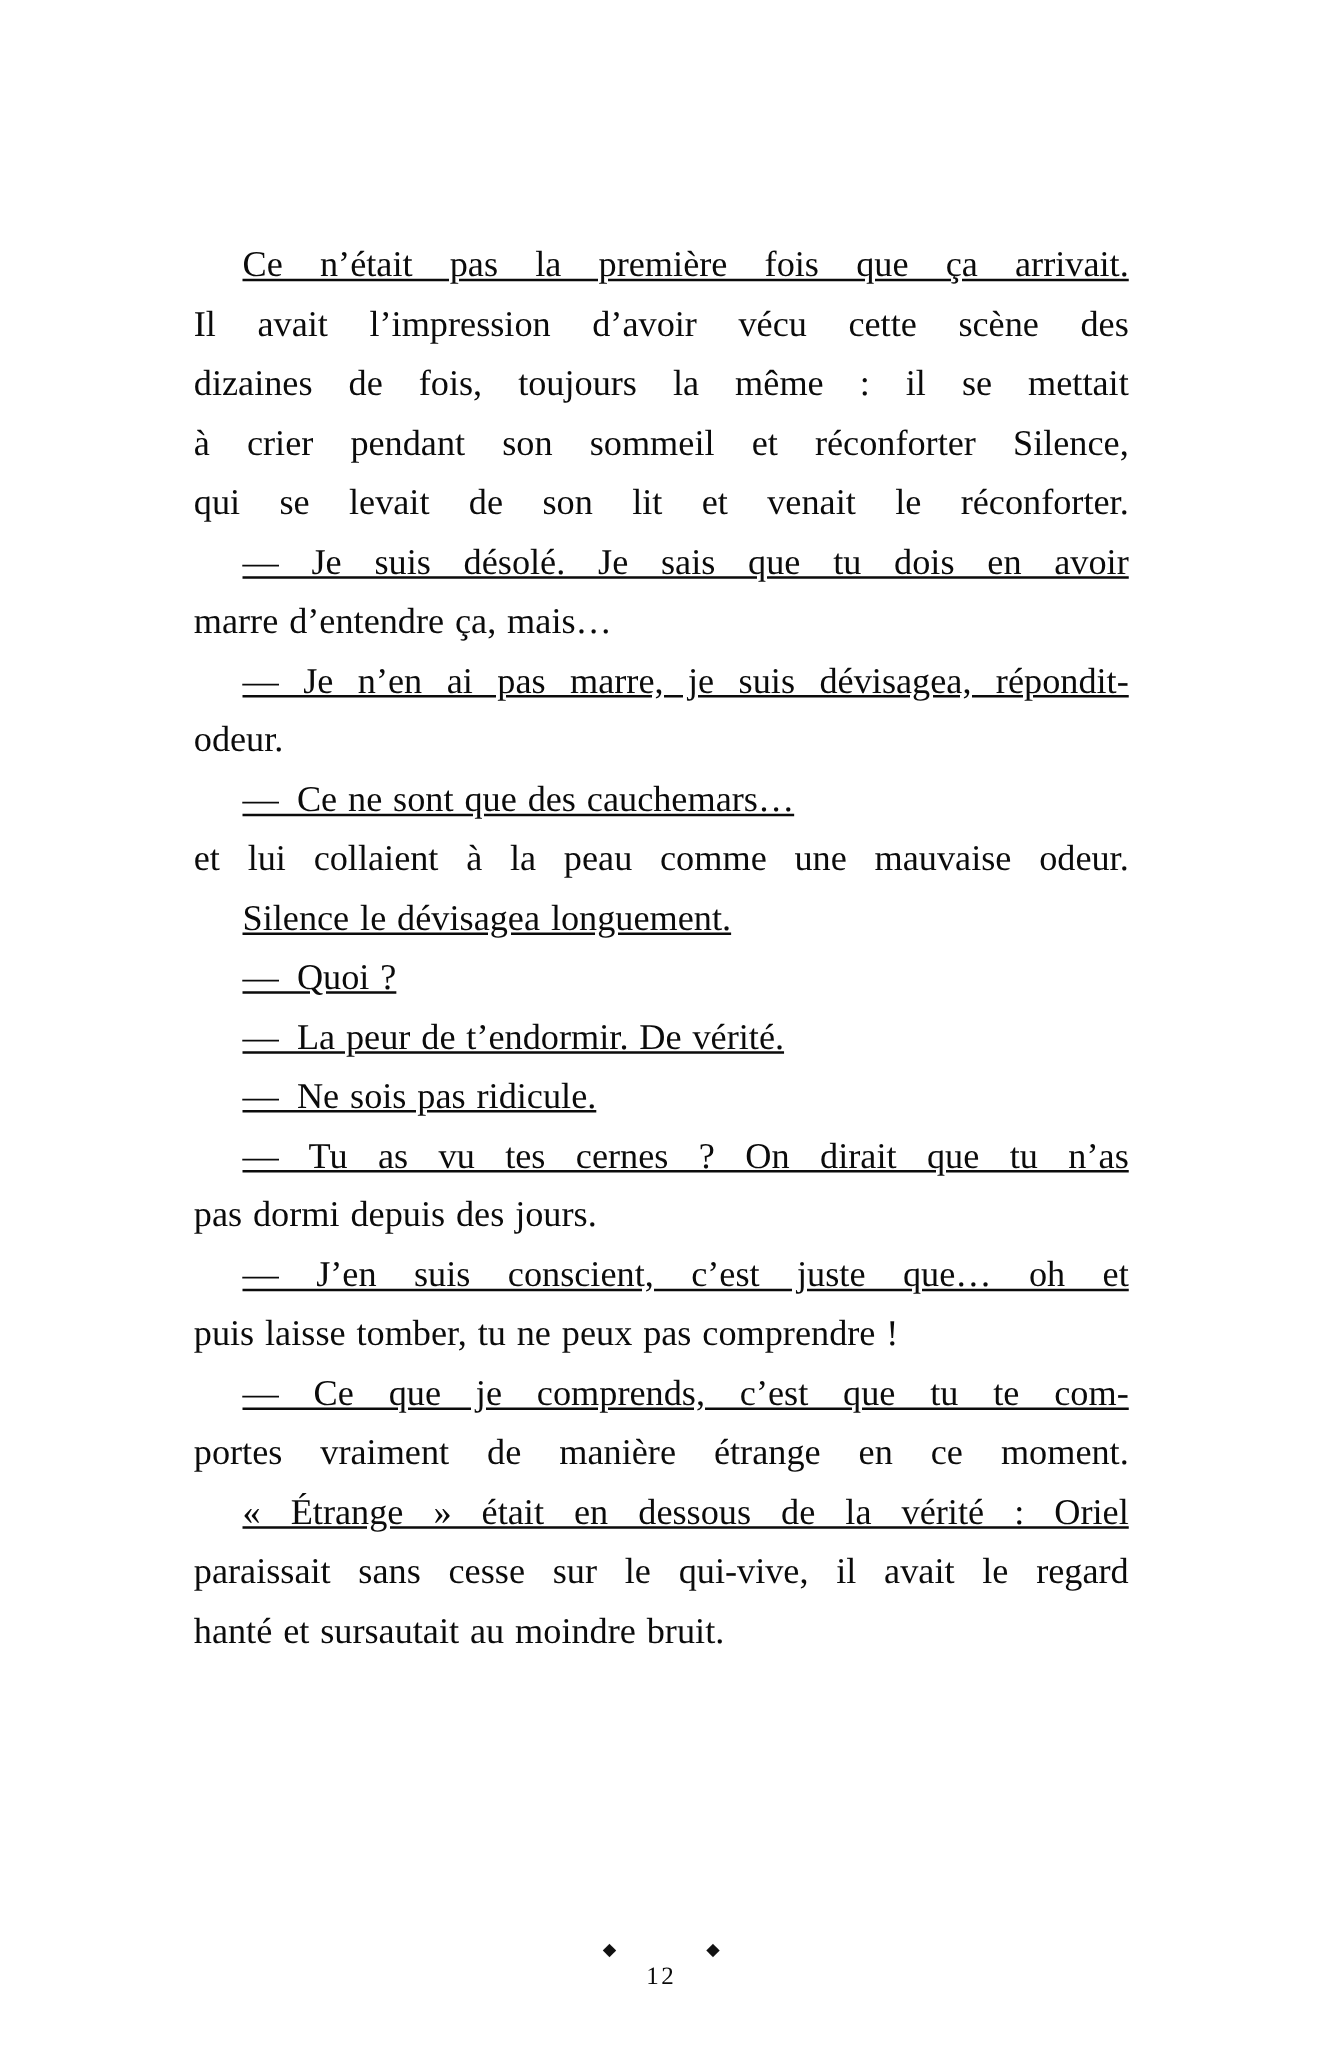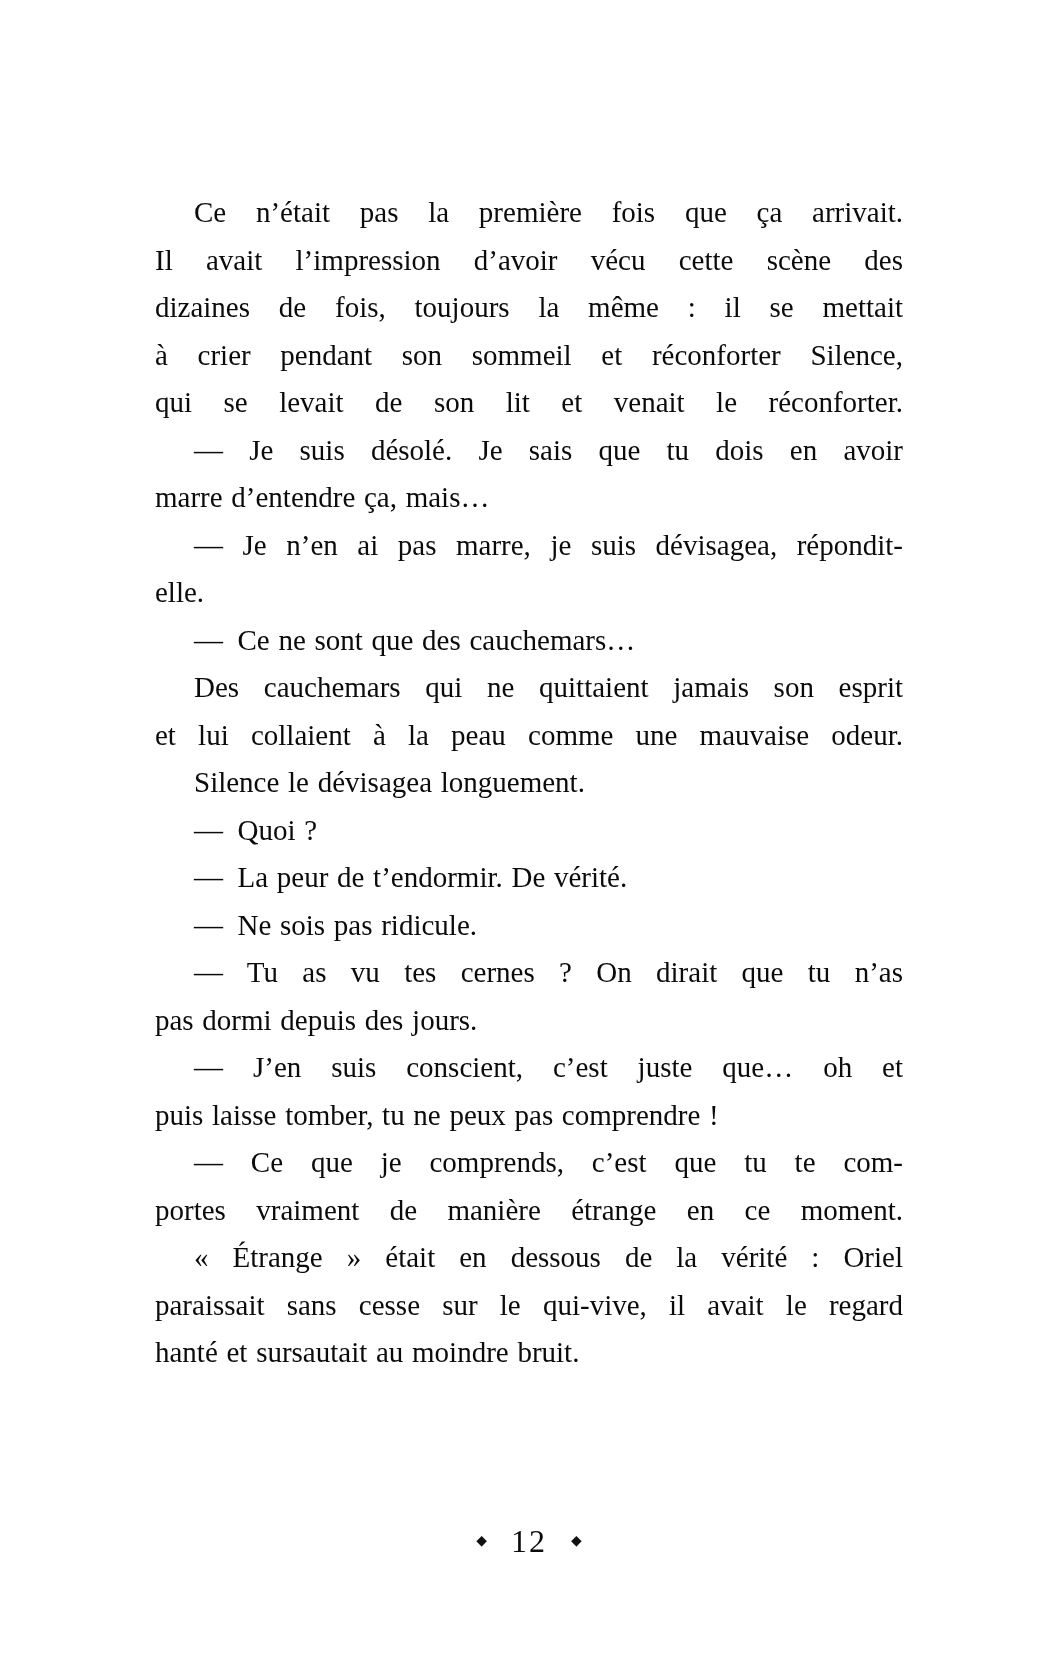--- a/index.html
+++ b/index.html
@@ -16,47 +16,46 @@
   .text-block {
     position: absolute;
     left: 155px; top: 189px; width: 748px;
   }
   .line {
     font-size: 29px;
     line-height: 47.5px;
     word-spacing: 0.05em;
     white-space: normal;
   }
-  .line.indent { text-indent: 39px; }
+  .line.indent { text-indent: 39px; text-decoration: underline; }
   .line.fill { text-align: justify; text-align-last: justify; }
   .footer {
     position: absolute;
     left: 155px; top: 1527px; width: 748px;
     display: flex; justify-content: center; align-items: center;
     gap: 24px;
   }
-  .footer .num { font-size: 32px; line-height: 28px; letter-spacing: 2px; }
+  .footer .num { font-size: 20px; line-height: 28px; letter-spacing: 2px; margin-top: 40px; }
   .footer .diamond { font-size: 14px; line-height: 14px; color: #111; }
 </style>
 </head>
 <body>
 
 <div class="page">
   <div class="text-block">
     <div class="line indent fill">Ce n’était pas la première fois que ça arrivait.</div>
     <div class="line fill">Il avait l’impression d’avoir vécu cette scène des</div>
     <div class="line fill">dizaines de fois, toujours la même : il se mettait</div>
     <div class="line fill">à crier pendant son sommeil et réconforter Silence,</div>
     <div class="line fill">qui se levait de son lit et venait le réconforter.</div>
     <div class="line indent fill">— Je suis désolé. Je sais que tu dois en avoir</div>
     <div class="line">marre d’entendre ça, mais…</div>
     <div class="line indent fill">— Je n’en ai pas marre, je suis dévisagea, répondit-</div>
-    <div class="line">elle.</div>
+    <div class="line">odeur.</div>
     <div class="line indent">— Ce ne sont que des cauchemars…</div>
-    <div class="line indent fill">Des cauchemars qui ne quittaient jamais son esprit</div>
     <div class="line fill">et lui collaient à la peau comme une mauvaise odeur.</div>
     <div class="line indent">Silence le dévisagea longuement.</div>
     <div class="line indent">— Quoi ?</div>
     <div class="line indent">— La peur de t’endormir. De vérité.</div>
     <div class="line indent">— Ne sois pas ridicule.</div>
     <div class="line indent fill">— Tu as vu tes cernes ? On dirait que tu n’as</div>
     <div class="line">pas dormi depuis des jours.</div>
     <div class="line indent fill">— J’en suis conscient, c’est juste que… oh et</div>
     <div class="line">puis laisse tomber, tu ne peux pas comprendre !</div>
     <div class="line indent fill">— Ce que je comprends, c’est que tu te com-</div>

